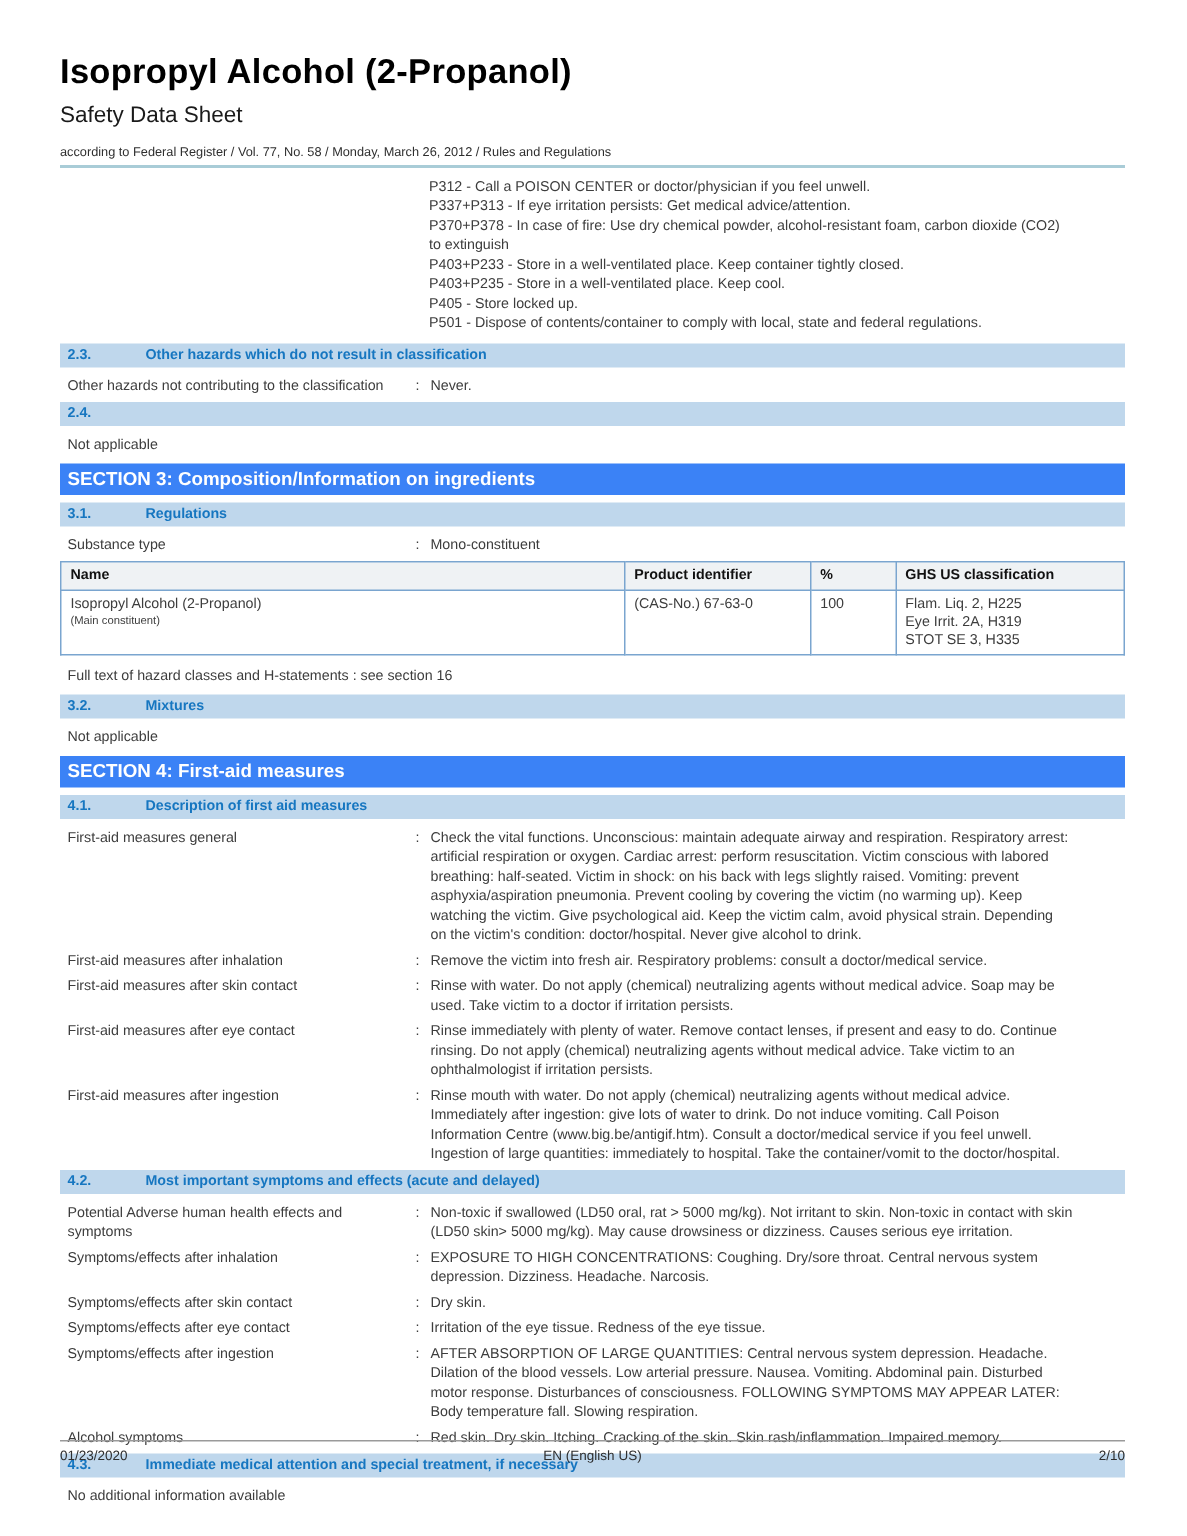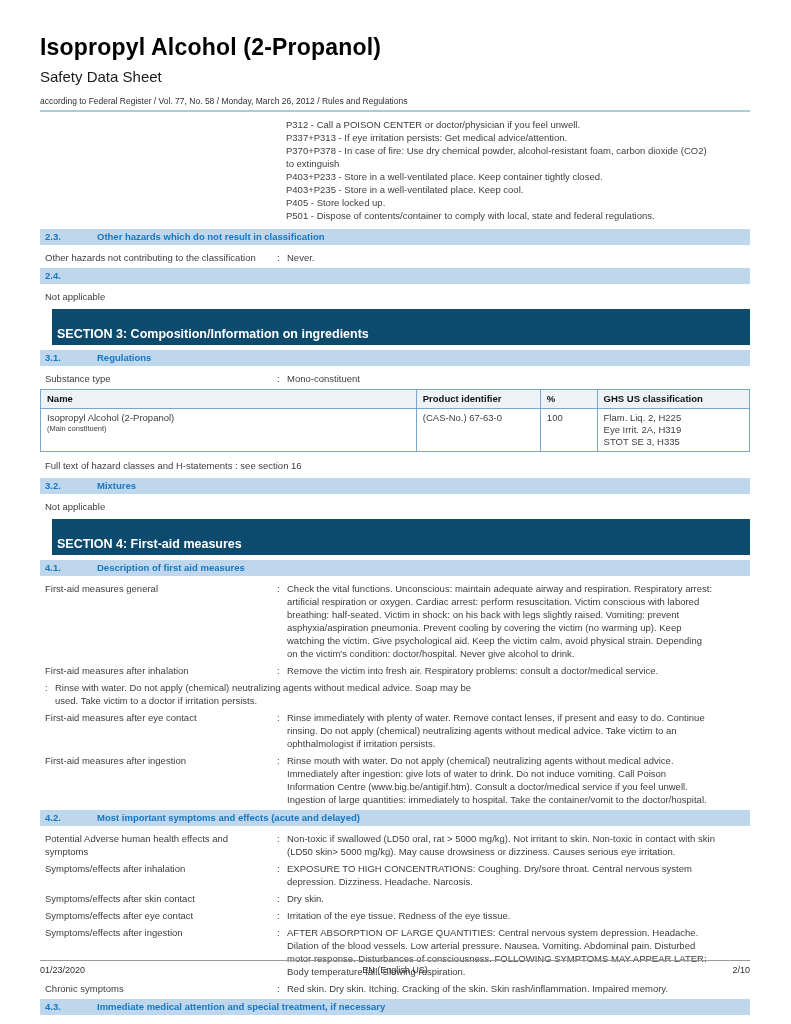--- a/index.html
+++ b/index.html
@@ -24,22 +24,22 @@
   
   .subsec {
     display: flex; background: #bfd7ec; color: #1676c0; font-weight: bold;
     font-size: 9.5px; line-height: 12px; padding: 2px 4px 2px 5px; margin: 3px 0 6px 0;
   }
   .subsec .num { width: 52px; flex: none; }
   .subsec .ttl { flex: 1; }
 
   
   .secbanner {
-    background: #0c4a6e; color: #ffffff; font-weight: bold;
-    font-size: 12.5px; line-height: 14px; padding: 18px 5px 4px 5px; margin: 6px 0 5px 12px;
+    background: #3b82f6; color: #ffffff; font-weight: bold;
+    font-size: 12.5px; line-height: 14px; padding: 3px 5px 4px 5px; margin: 6px 0 5px 0;
   }
 
   
   .row { display: flex; font-size: 9.5px; line-height: 13px; margin: 0 0 4px 0; padding-left: 5px; }
   .row .label { width: 232px; flex: none; padding-right: 4px; }
   .row .colon { width: 10px; flex: none; }
   .row .value { width: 428px; flex: none; }
 
   .plain { font-size: 9.5px; line-height: 13px; padding-left: 5px; margin: 0 0 6px 0; }
 
@@ -167,20 +167,21 @@
       <span class="label">First-aid measures general</span>
       <span class="colon">:</span>
       <span class="value">Check the vital functions. Unconscious: maintain adequate airway and respiration. Respiratory arrest: artificial respiration or oxygen. Cardiac arrest: perform resuscitation. Victim conscious with labored breathing: half-seated. Victim in shock: on his back with legs slightly raised. Vomiting: prevent asphyxia/aspiration pneumonia. Prevent cooling by covering the victim (no warming up). Keep watching the victim. Give psychological aid. Keep the victim calm, avoid physical strain. Depending on the victim's condition: doctor/hospital. Never give alcohol to drink.</span>
     </div>
     <div class="row">
       <span class="label">First-aid measures after inhalation</span>
       <span class="colon">:</span>
       <span class="value">Remove the victim into fresh air. Respiratory problems: consult a doctor/medical service.</span>
     </div>
     <div class="row">
+      <span class="label">First-aid measures after skin contact</span>
       <span class="colon">:</span>
       <span class="value">Rinse with water. Do not apply (chemical) neutralizing agents without medical advice. Soap may be used. Take victim to a doctor if irritation persists.</span>
     </div>
     <div class="row">
       <span class="label">First-aid measures after eye contact</span>
       <span class="colon">:</span>
       <span class="value">Rinse immediately with plenty of water. Remove contact lenses, if present and easy to do. Continue rinsing. Do not apply (chemical) neutralizing agents without medical advice. Take victim to an ophthalmologist if irritation persists.</span>
     </div>
     <div class="row">
       <span class="label">First-aid measures after ingestion</span>
@@ -211,21 +212,21 @@
       <span class="label">Symptoms/effects after eye contact</span>
       <span class="colon">:</span>
       <span class="value">Irritation of the eye tissue. Redness of the eye tissue.</span>
     </div>
     <div class="row">
       <span class="label">Symptoms/effects after ingestion</span>
       <span class="colon">:</span>
       <span class="value">AFTER ABSORPTION OF LARGE QUANTITIES: Central nervous system depression. Headache. Dilation of the blood vessels. Low arterial pressure. Nausea. Vomiting. Abdominal pain. Disturbed motor response. Disturbances of consciousness. FOLLOWING SYMPTOMS MAY APPEAR LATER: Body temperature fall. Slowing respiration.</span>
     </div>
     <div class="row">
-      <span class="label">Chronic symptoms</span>
+      <span class="label">Alcohol symptoms</span>
       <span class="colon">:</span>
       <span class="value">Red skin. Dry skin. Itching. Cracking of the skin. Skin rash/inflammation. Impaired memory.</span>
     </div>
 
     <div class="subsec">
       <span class="num">4.3.</span>
       <span class="ttl">Immediate medical attention and special treatment, if necessary</span>
     </div>
     <div class="plain">No additional information available</div>
 

